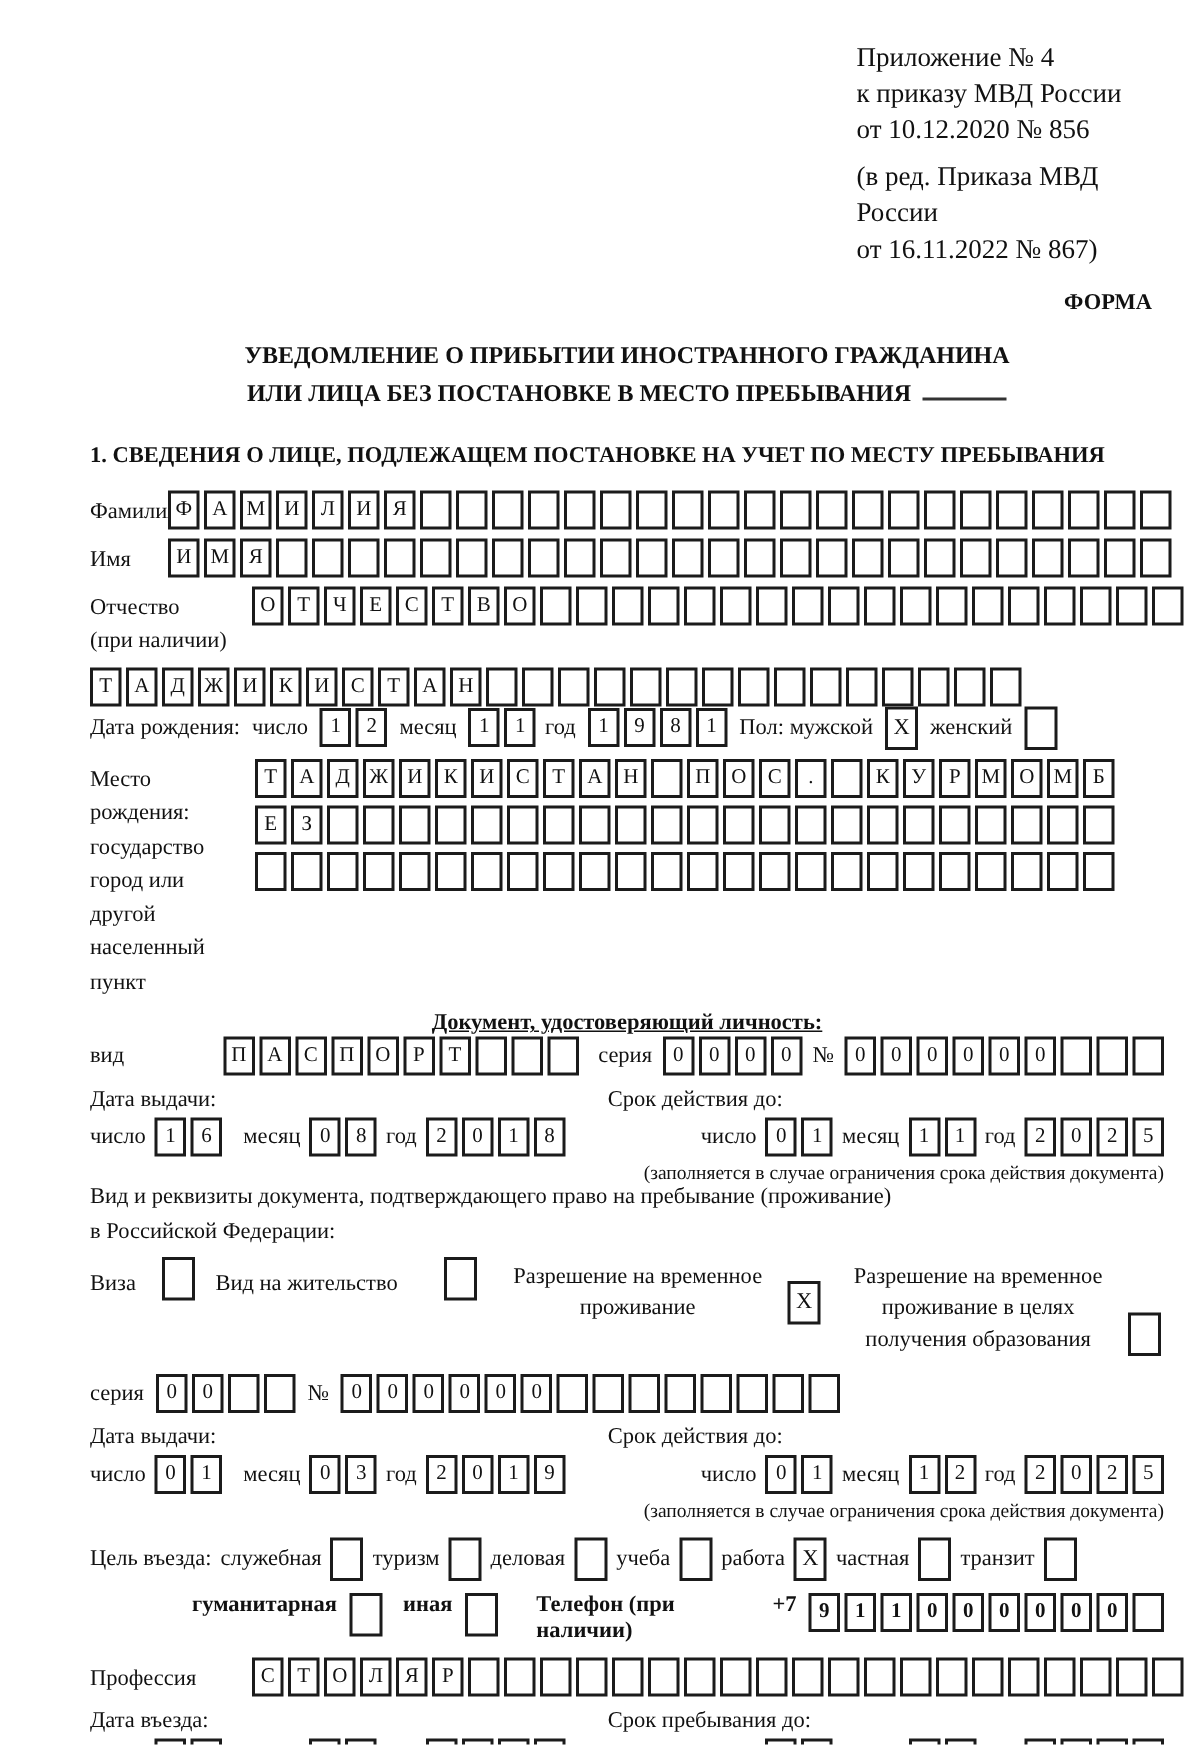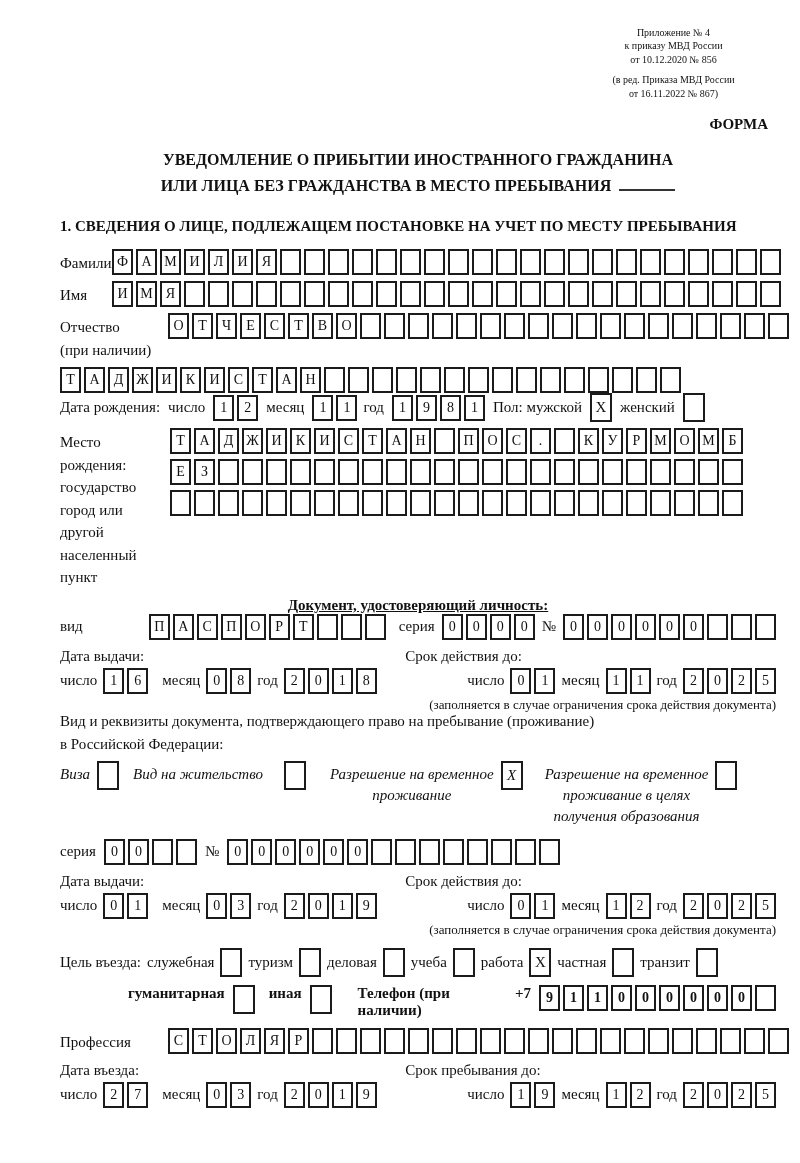--- a/index.html
+++ b/index.html
@@ -3,21 +3,21 @@
 <meta charset="utf-8">
 <style>
   * { box-sizing: border-box; }
   html,body { margin:0; padding:0; }
   body {
     width:800px; height:1163px; background:#ffffff; color:#111;
     font-family:"Liberation Serif","DejaVu Serif",serif; font-size:15px; overflow:hidden;
   }
   .page { padding:26px 24px 0 60px; }
 
-  .appendix { width:205px; margin-left:auto; font-size:10px; line-height:1.34;text-align:center; }
+  .appendix { width:205px; margin-left:auto; font-size:18px; line-height:1.34; }
   .appendix .rev { margin-top:7px; }
   .forma { text-align:right; font-weight:bold; font-size:15px; margin:16px 8px 0 0; }
 
   .title { text-align:center; font-weight:bold; font-size:16px; line-height:1.6; margin-top:14px; }
   .title-underline { display:inline-block; width:56px; height:13px; border-bottom:2px solid #333; margin-left:8px; }
 
   .sec-heading { font-weight:bold; font-size:15px; margin-top:20px; }
 
   .frow { display:flex; align-items:flex-start; margin-top:6px; }
   .flabel { flex:none; line-height:1.5; padding-top:3px; }
@@ -44,21 +44,21 @@
   .center-bold { text-align:center; font-weight:bold; margin-top:8px;text-decoration:underline; }
 
   .datepair { display:flex; margin-top:8px; }
   .datehalf { }
   .datehalf.left { width:392px; }
   .datehalf.right { flex:1; }
   .dateheading { margin-bottom:3px; }
   .dateline { display:flex; align-items:center; gap:6px; }
   .fieldnote { font-size:13px; text-align:right; margin-top:3px; }
 
-  .optpair { display:flex; align-items:flex-start; gap:7px;font-style:italic; }
+  .optpair { display:flex; align-items:flex-end; gap:17px; }
   .optlabel { line-height:1.4; padding-top:3px; }
   .optlabel.c { text-align:center; }
 
   .purpose-row { display:flex; align-items:center; gap:6px; margin-top:10px; flex-wrap:nowrap; }
   .purpose-row2 { display:flex; align-items:flex-start; gap:8px; margin-top:8px; padding-left:68px;font-weight:bold; }
   .mt10 { margin-top:0; }
   .mt14 { margin-top:14px; }
   .gap14 { gap:14px; }
 </style>
 </head>
@@ -70,21 +70,21 @@
     <div>Приложение № 4</div>
     <div>к приказу МВД России</div>
     <div>от 10.12.2020 № 856</div>
     <div class="rev">(в ред. Приказа МВД России</div>
     <div>от 16.11.2022 № 867)</div>
   </div>
   <div class="forma">ФОРМА</div>
 
   <div class="title">
     <div>УВЕДОМЛЕНИЕ О ПРИБЫТИИ ИНОСТРАННОГО ГРАЖДАНИНА</div>
-    <div><span>ИЛИ ЛИЦА БЕЗ ГРАЖДАНСТВА В МЕСТО ПРЕБЫВАНИЯ</span><span class="title-underline"></span></div>
+    <div><span>ИЛИ ЛИЦА БЕЗ ПОСТАНОВКЕ В МЕСТО ПРЕБЫВАНИЯ</span><span class="title-underline"></span></div>
   </div>
 
   <div class="sec-heading">1. СВЕДЕНИЯ О ЛИЦЕ, ПОДЛЕЖАЩЕМ ПОСТАНОВКЕ НА УЧЕТ ПО МЕСТУ ПРЕБЫВАНИЯ</div>
 
   <div class="frow mt14">
     <div class="flabel w52">Фамилия</div>
     <div class="cellrow">
         <div class="cell">Ф</div>
         <div class="cell">А</div>
         <div class="cell">М</div>

